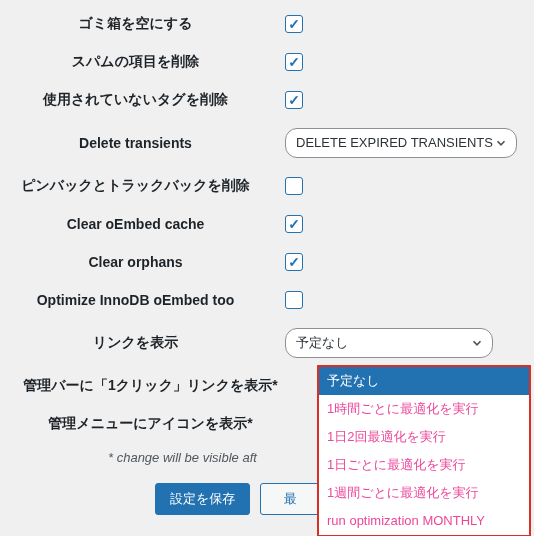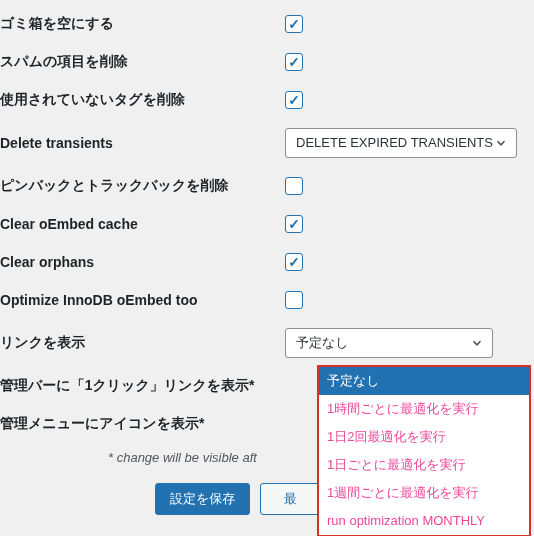--- a/index.html
+++ b/index.html
@@ -18,21 +18,21 @@
     padding-top: 14px;
   }
   .row {
     display: flex;
     align-items: center;
     margin-bottom: 18px;
     min-height: 20px;
   }
   .label {
     width: 285px;
-    text-align: left;
+    text-align: center;
     padding-right: 14px;
     font-weight: 700;
     color: #1d2327;
     font-size: 14px;
     flex-shrink: 0;
   }
   .control {
     flex: 1;
     display: flex;
     align-items: center;
@@ -51,21 +51,21 @@
   .checkbox.checked::after {
     content: "✓";
     color: #2271b1;
     font-size: 14px;
     font-weight: bold;
     line-height: 1;
   }
   .select {
     border: 1px solid #8c8f94;
     background: #fff;
-    border-radius: 3px;
+    border-radius: 12px;
     padding: 4px 28px 4px 10px;
     font-size: 13px;
     color: #2c3338;
     position: relative;
     height: 30px;
     line-height: 20px;
     display: inline-block;
     cursor: pointer;
   }
   .select .chev {

